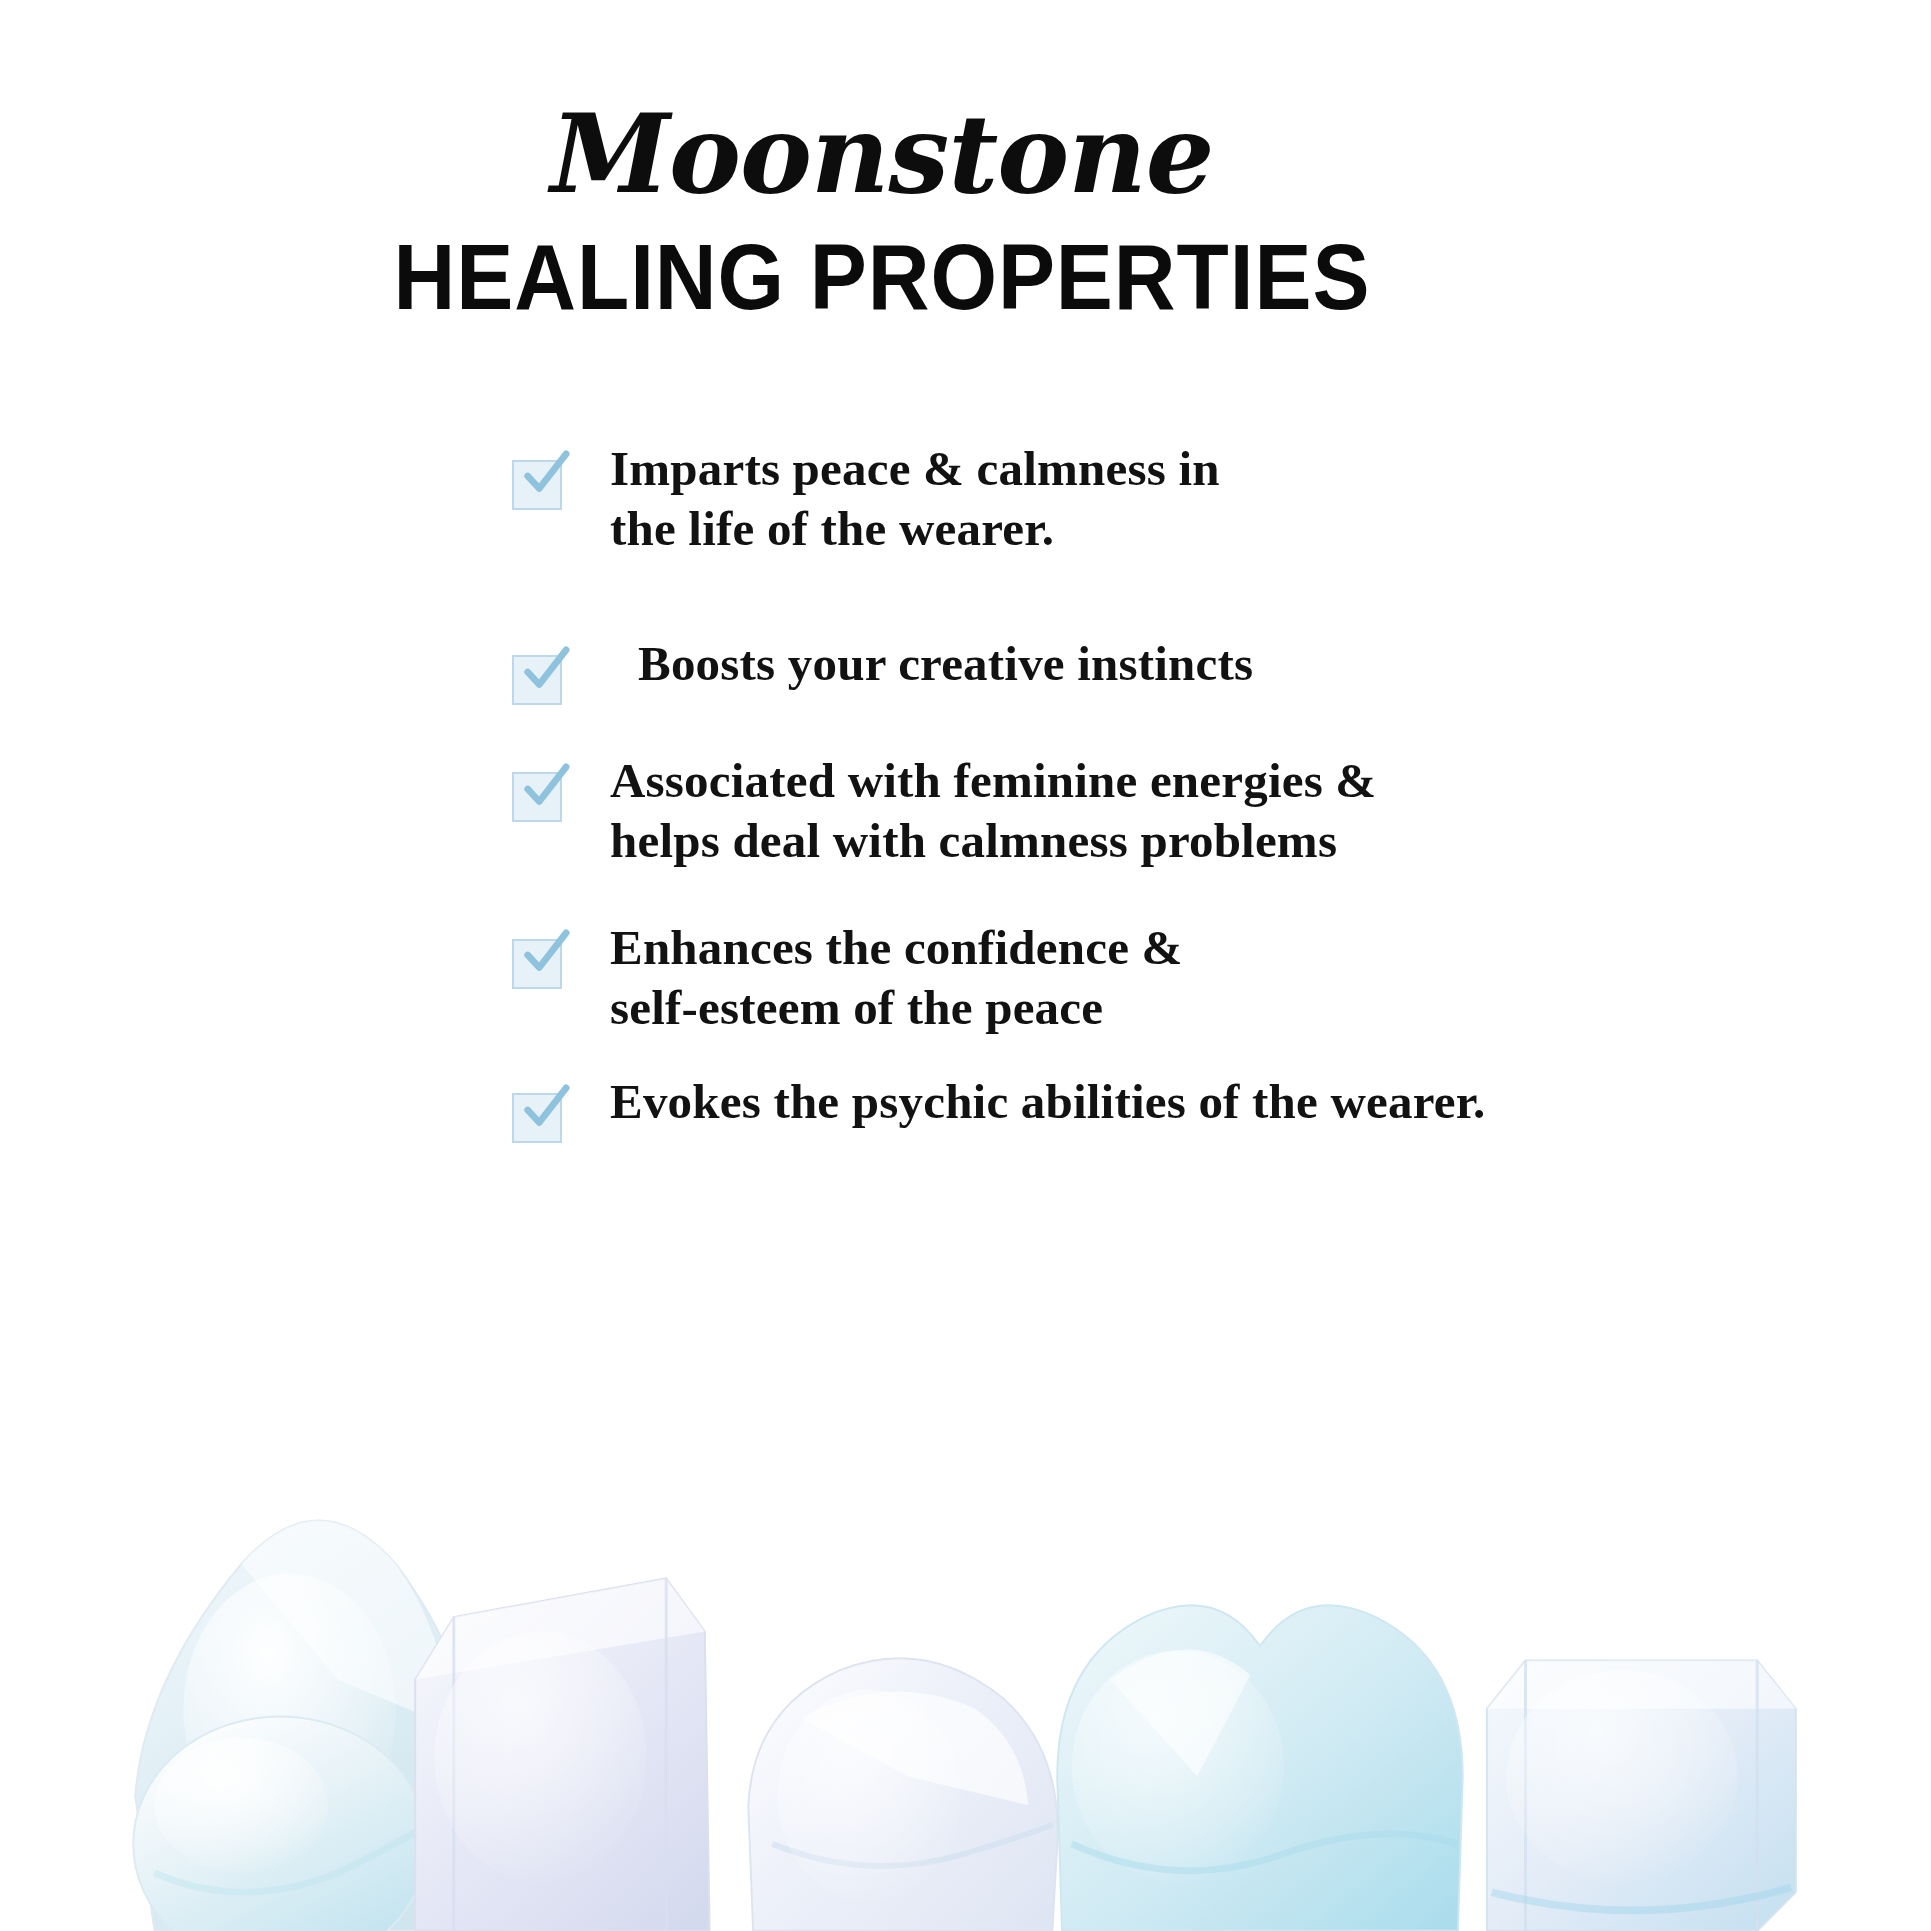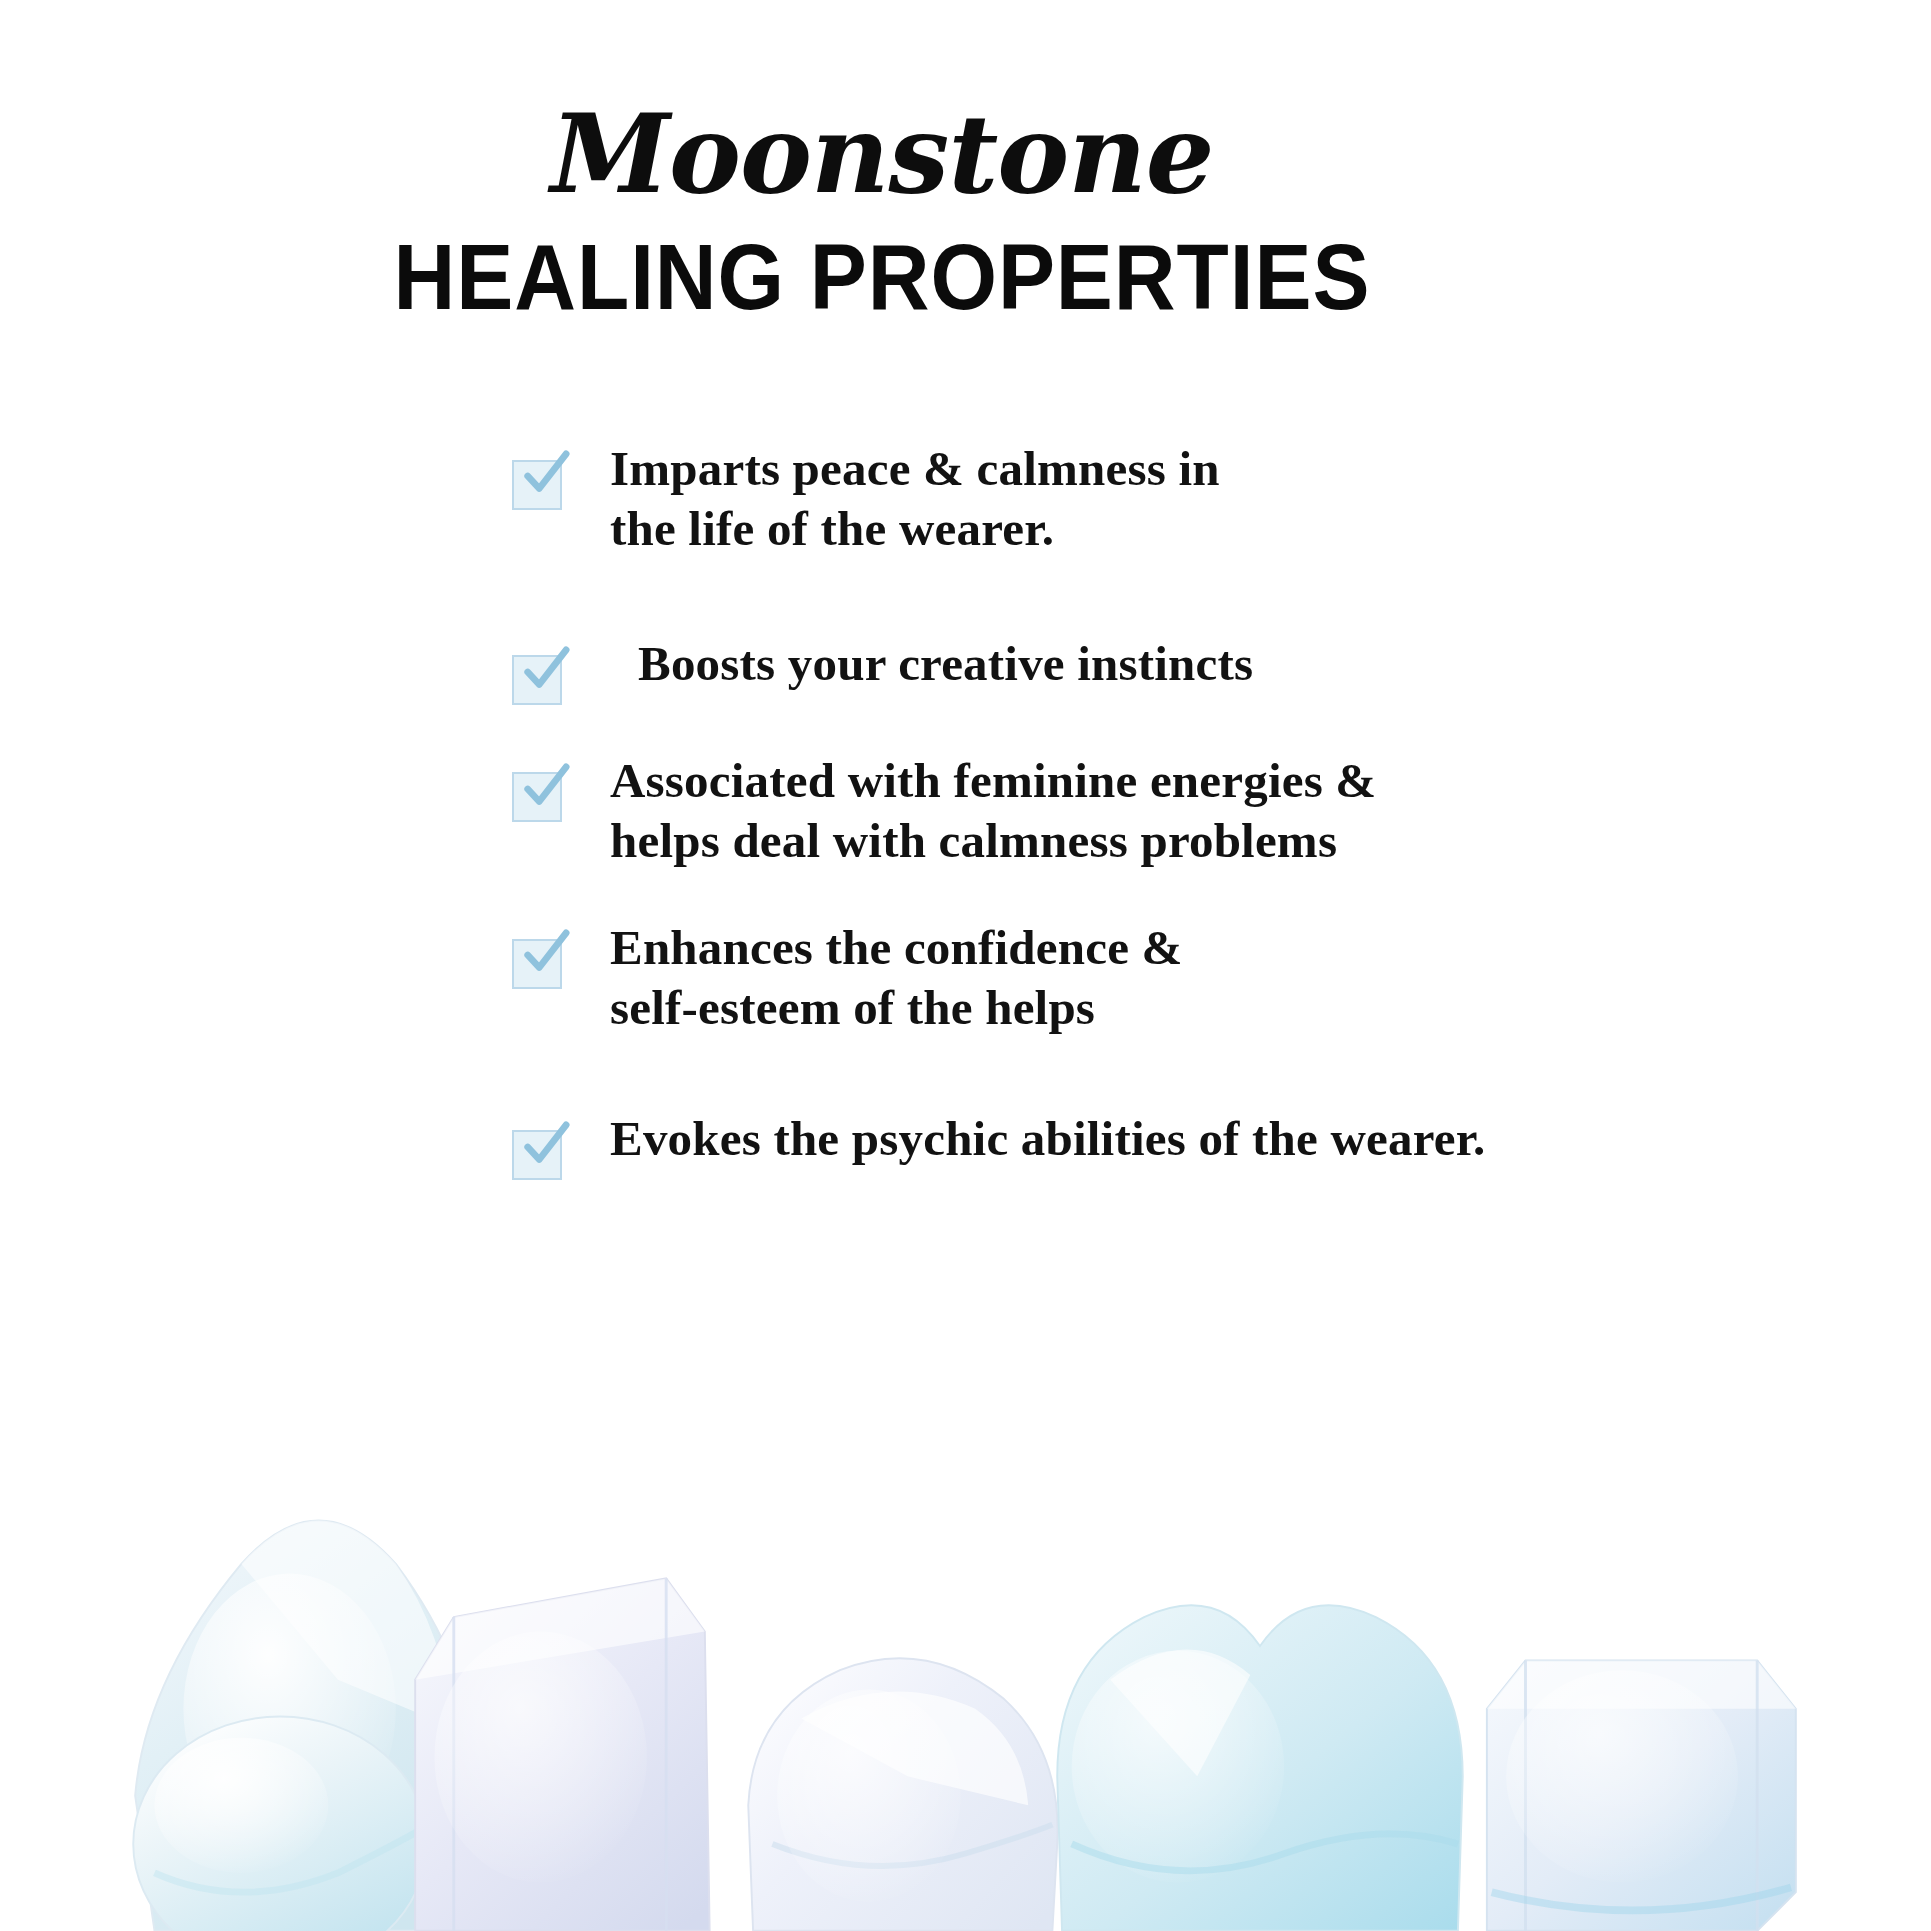--- a/index.html
+++ b/index.html
@@ -91,21 +91,21 @@
     color: #121212;
     letter-spacing: 0.2px;
     max-width: 966px;
   }
   .prop-text .ln { display: block; font-weight: bold; }
 
   
   .row-0 { margin-bottom: 75px; }
   .row-1 { margin-bottom: 46px; gap: 28px; }
   .row-2 { margin-bottom: 46px; }
-  .row-3 { margin-bottom: 71px; }
+  .row-3 { margin-bottom: 34px; }
 
   
   .stones {
     position: absolute;
     left: 0;
     bottom: 0;
     width: 1931px;
     height: 541px;
   }
   .stones svg { display: block; width: 1931px; height: 541px; }
@@ -158,21 +158,21 @@
     </li>
 
     <li class="prop-item row-3">
       <span class="checkbox">
         <svg class="tick" viewBox="0 0 52 52" aria-hidden="true">
           <path d="M8 27 L20 40 L48 4" fill="none" stroke="#8fc2dd" stroke-width="7" stroke-linecap="round" stroke-linejoin="round"></path>
         </svg>
       </span>
       <span class="prop-text">
         <span class="ln">Enhances the confidence &amp;</span>
-        <span class="ln">self-esteem of the helps</span>
+        <span class="ln">self-esteem of the peace</span>
       </span>
     </li>
 
     <li class="prop-item">
       <span class="checkbox">
         <svg class="tick" viewBox="0 0 52 52" aria-hidden="true">
           <path d="M8 27 L20 40 L48 4" fill="none" stroke="#8fc2dd" stroke-width="7" stroke-linecap="round" stroke-linejoin="round"></path>
         </svg>
       </span>
       <span class="prop-text">

